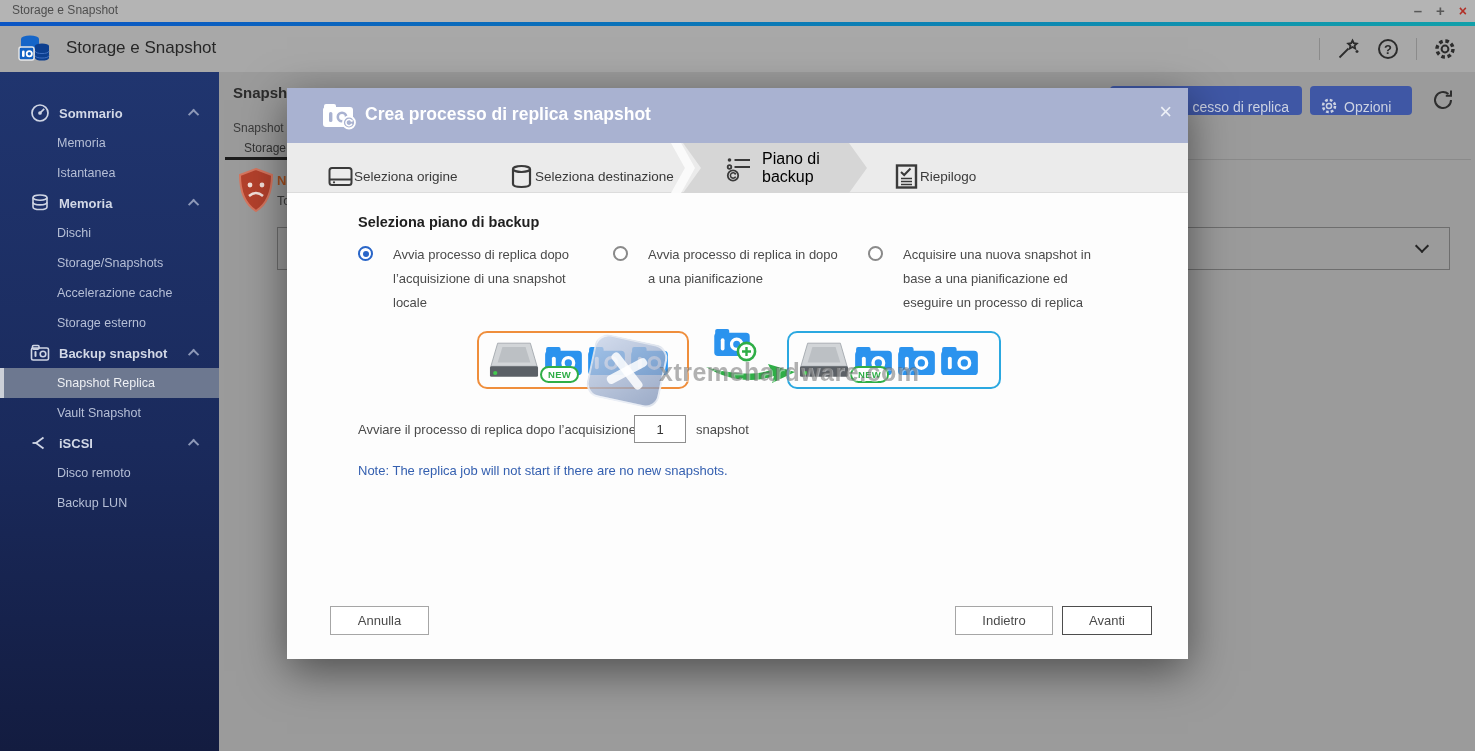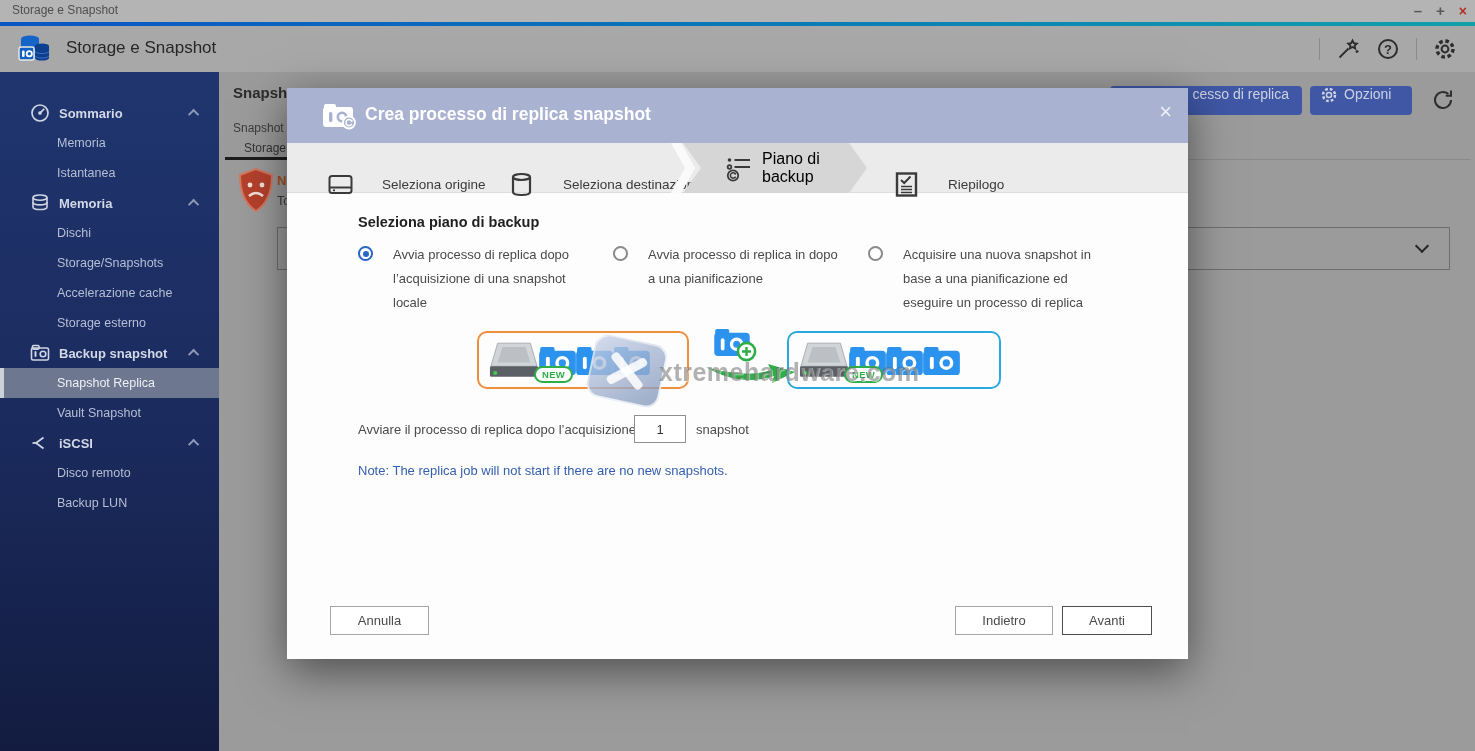--- a/index.html
+++ b/index.html
@@ -50,55 +50,55 @@
   .bg-tabind { position:absolute; left:6px; top:85px; width:66px; height:3px; background:#1d1d1d; }
   .bg-shield { position:absolute; left:19px; top:96px; }
   .bg-alert1 { position:absolute; left:58px; top:101px; font-size:13px; font-weight:bold; color:#a8501f; }
   .bg-alert2 { position:absolute; left:58px; top:122px; font-size:12.5px; color:#3d3d3d; }
   .bg-panel { position:absolute; left:58px; top:155px; width:1173px; height:43px; border:1px solid #6e6e6e; }
   .bg-panel-l1 { position:absolute; left:12px; top:5px; font-size:12.5px; font-weight:bold; color:#333; }
   .bg-panel-l2 { position:absolute; left:12px; top:23px; font-size:12.5px; color:#333; }
   .chev-down { position:absolute; right:22px; top:13px; width:10px; height:10px;
     border-right:2px solid #252525; border-bottom:2px solid #252525; transform:rotate(45deg); }
   .bg-btn { position:absolute; top:14px; height:29px; border-radius:4px; background:#3f57a5;
-    color:#ccd2e2; font-size:14px; display:flex; align-items:flex-start; cursor:default; }
+    color:#ccd2e2; font-size:14px; display:flex; align-items:flex-end; cursor:default; }
   .bg-btn.create { left:891px; width:192px; justify-content:flex-end; padding-right:13px; }
   .bg-btn.options { left:1091px; width:102px; padding-left:10px; gap:6px; }
   .bg-refresh { position:absolute; left:1211px; top:15px; width:26px; height:26px; }
 
   
   .dialog { position:absolute; left:287px; top:88px; width:901px; height:571px; background:#fdfdfd;
     box-shadow:0 12px 42px rgba(0,0,0,0.5); z-index:10; }
   .dlg-header { position:absolute; left:0; top:0; width:100%; height:55px; background:#a9b2d1; }
   .dlg-title-ic { position:absolute; left:36px; top:15px; }
   .dlg-title { position:absolute; left:78px; top:16px; font-size:17.5px; font-weight:bold; color:#fff; }
   .dlg-close { position:absolute; right:16px; top:11px; font-size:22px; color:#edf0f7; cursor:default; }
 
   .steps { position:absolute; left:0; top:55px; width:100%; height:50px; background:#ebebeb; border-bottom:1px solid #dcdcdc; }
-  .step { position:absolute; top:16px; height:50px; display:flex; align-items:center; gap:28px; }
+  .step { position:absolute; top:8px; height:50px; display:flex; align-items:center; gap:0; }
   .step .st-label { font-size:13.5px; color:#3a3a3a; }
   .step1 { left:40px; } .step2 { left:221px; } .step4 { left:606px; }
   .step-gap { position:absolute; left:384px; top:0; width:24px; height:50px; background:#fafafa;
     clip-path:polygon(0% 0%,42% 0%,100% 50%,42% 100%,0% 100%,58% 50%); }
   .step-active { position:absolute; left:396px; top:0; width:184px; height:50px; background:#d6d6d6;
     clip-path:polygon(0 0,calc(100% - 18px) 0,100% 50%,calc(100% - 18px) 100%,0 100%,18px 50%);
     display:flex; align-items:center; gap:10px; padding-left:42px; }
 
   .dlg-heading { position:absolute; left:71px; top:126px; font-size:14.5px; font-weight:bold; color:#1f1f1f; }
   .opt { position:absolute; top:155px; display:flex; gap:20px; cursor:default; }
   .opt1 { left:71px;  width:238px; }
   .opt2 { left:326px; width:232px; }
   .opt3 { left:581px; width:248px; }
   .radio { flex:0 0 auto; width:15px; height:15px; margin-top:3px; border:2px solid #8a8a8a; border-radius:50%; position:relative; background:#fff; }
   .radio.on { border-color:#2a66c8; }
   .radio.on::after { content:""; position:absolute; left:2.5px; top:2.5px; width:6px; height:6px; border-radius:50%; background:#2a66c8; }
   .opt-label { font-size:13px; color:#4a4a4a; line-height:24px; }
 
   .grp { position:absolute; top:243px; height:58px; border-radius:10px; display:flex; align-items:center;
-    padding:0 10px; gap:0; }
+    padding:0 10px; gap:6px; }
   .grp.src { left:190px; width:212px; border:2px solid #ef8e3c; }
   .grp.dst { left:500px; width:214px; border:2px solid #2ba8e0; }
   .cam-wrap { position:relative; }
   .new-badge { position:absolute; left:-5px; bottom:-8px; background:#fff; border:2px solid #2fae47;
     border-radius:10px; font-size:9.5px; font-weight:bold; color:#2fae47; padding:1px 6px; letter-spacing:0.3px; }
   .mid-cam { position:absolute; left:427px; top:240px; }
   .plus-circ { position:absolute; left:22px; top:13px; }
   .mid-arrow { position:absolute; left:415px; top:273px; }
 
   .wm-logo { position:absolute; left:303px; top:251px; width:74px; height:64px; border-radius:14px;

